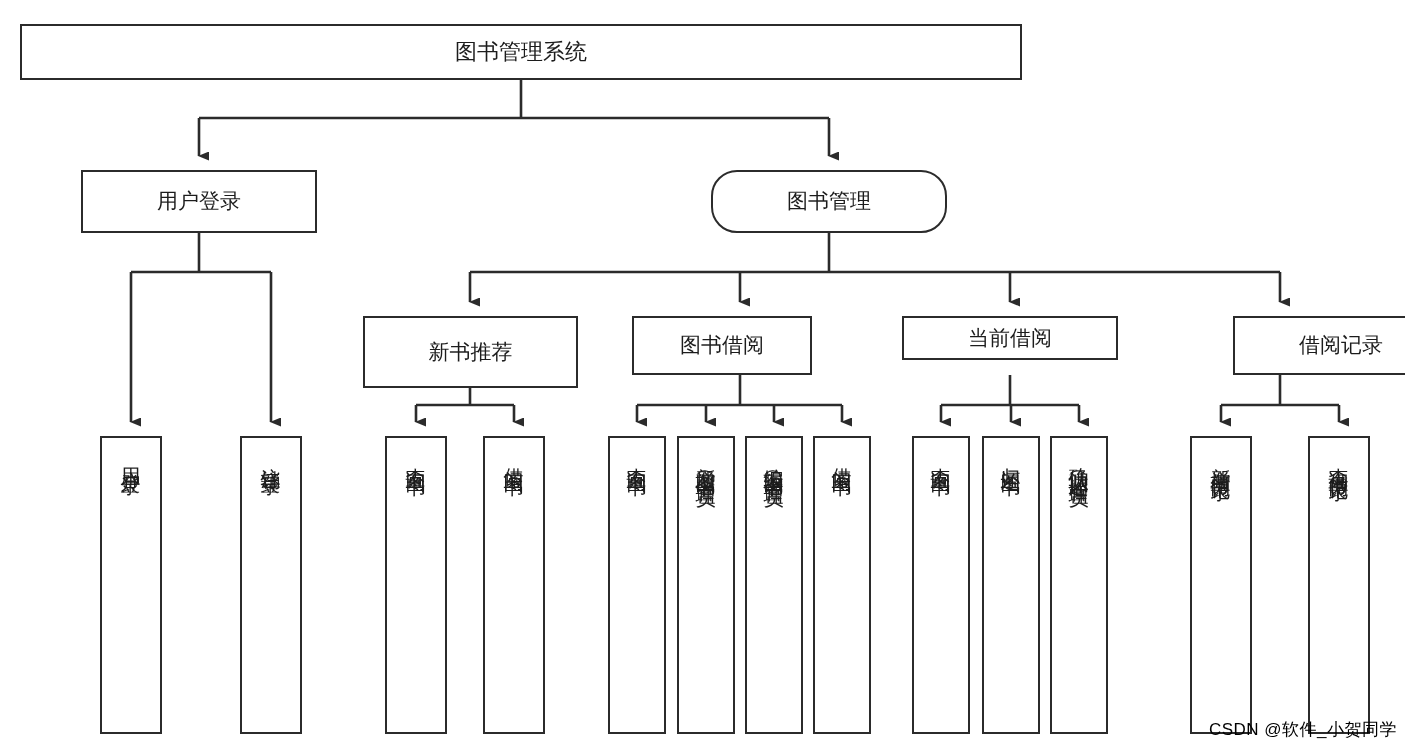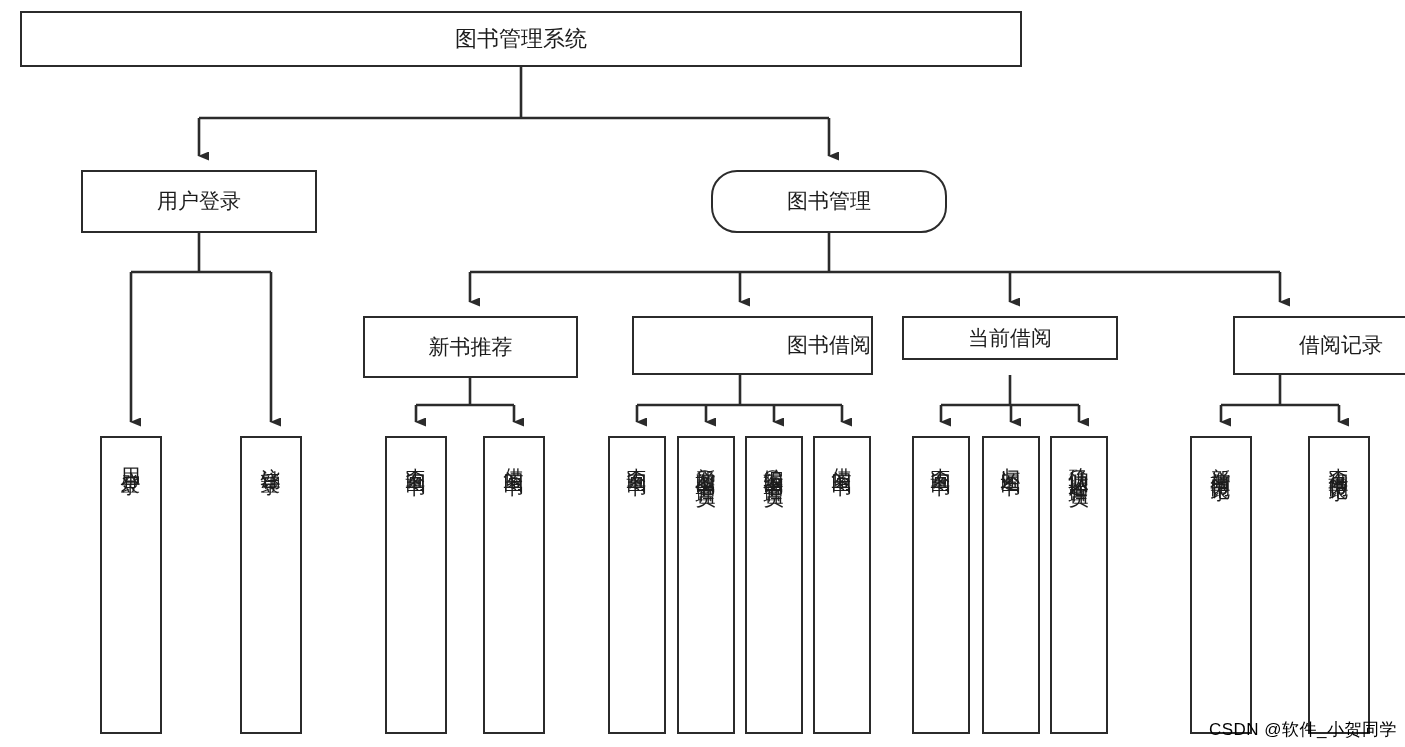--- a/index.html
+++ b/index.html
@@ -120,35 +120,35 @@
       <path d="M1011,405 L1011,422" marker-end="url(#arw)"></path>
       <path d="M1079,405 L1079,422" marker-end="url(#arw)"></path>
 
       <path d="M1280,375 L1280,405"></path>
       <path d="M1221,405 L1339,405"></path>
       <path d="M1221,405 L1221,422" marker-end="url(#arw)"></path>
       <path d="M1339,405 L1339,422" marker-end="url(#arw)"></path>
     </g>
   </svg>
 
-  <div class="node h root" style="left:20px;top:11px;width:1002px;height:56px;">
+  <div class="node h root" style="left:20px;top:24px;width:1002px;height:56px;">
     <span class="lbl">图书管理系统</span>
   </div>
 
   <div class="node h" style="left:81px;top:170px;width:236px;height:63px;">
     <span class="lbl">用户登录</span>
   </div>
   <div class="node h" style="left:711px;top:170px;width:236px;height:63px;border-radius:26px;">
     <span class="lbl">图书管理</span>
   </div>
 
-  <div class="node h" style="left:363px;top:316px;width:215px;height:62px;">
+  <div class="node h" style="left:363px;top:316px;width:215px;height:72px;">
     <span class="lbl">新书推荐</span>
   </div>
-  <div class="node h" style="left:632px;top:316px;width:241px;height:59px;justify-content:flex-end;">
+  <div class="node h" style="left:632px;top:316px;width:180px;height:59px;">
     <span class="lbl">图书借阅</span>
   </div>
   <div class="node h" style="left:902px;top:316px;width:216px;height:44px;">
     <span class="lbl">当前借阅</span>
   </div>
   <div class="node h" style="left:1204px;top:316px;width:216px;height:59px;margin-left:29px;">
     <span class="lbl">借阅记录</span>
   </div>
 
   <div class="node v" style="left:100px;top:436px;width:62px;height:298px;">

